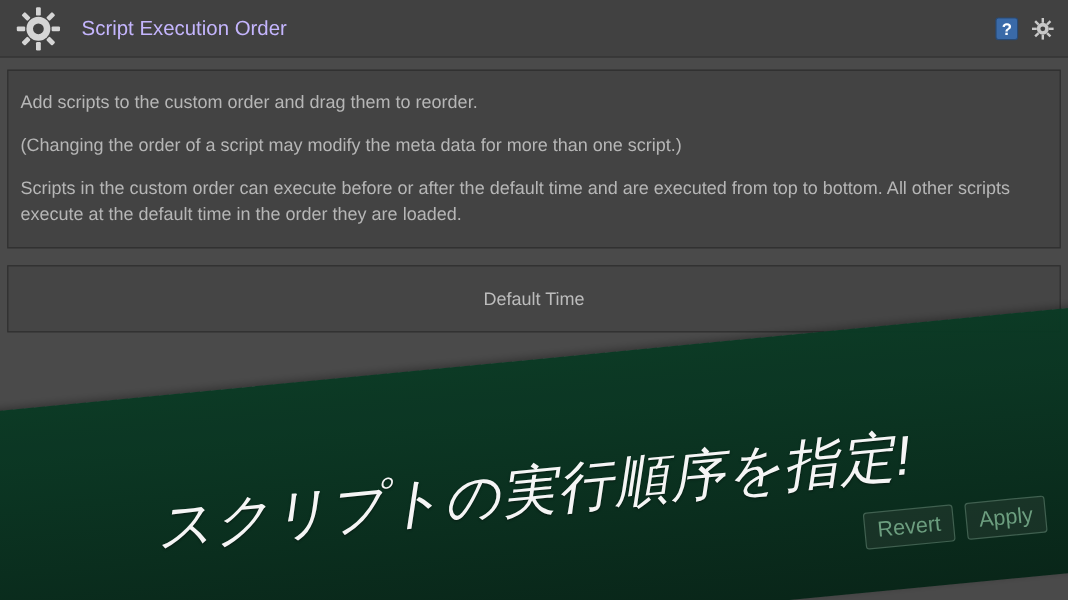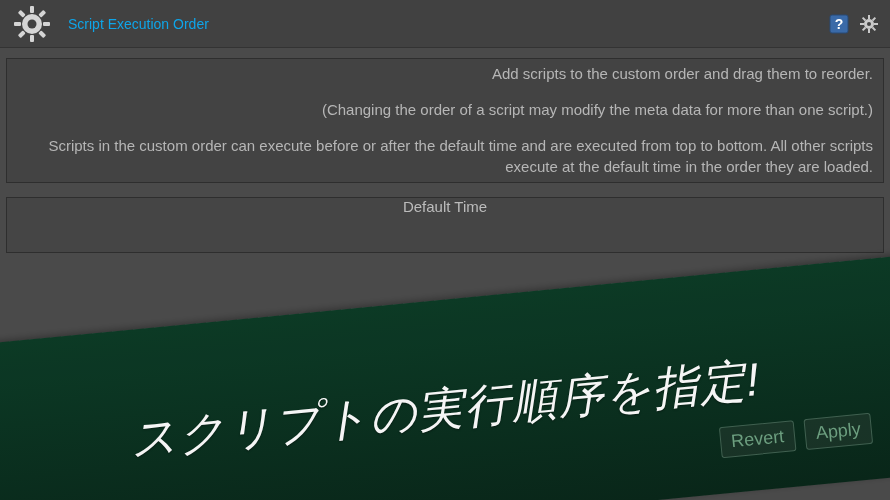--- a/index.html
+++ b/index.html
@@ -6,33 +6,33 @@
   html, body { width: 890px; height: 500px; overflow: hidden; font-family: Arial, Helvetica, sans-serif; background: #4a4a4a; }
   .window { width: 890px; height: 500px; position: relative; background: #4a4a4a; }
   .header {
     height: 48px; background: #414141; display: flex; align-items: center;
     padding: 0 10px; border-bottom: 1px solid #333;
   }
   .gear-box {
     width: 44px; height: 44px; display: flex; align-items: center; justify-content: center;
     margin-right: 14px;
   }
-  .title { color: #0ea5e9; font-size: 14px; font-weight: 400; flex: 1; }
+  .title { color: #c4b5fd; font-size: 17px; font-weight: 400; flex: 1; }
   .header-icons { display: flex; gap: 8px; align-items: center; }
   .icon-btn { width: 22px; height: 22px; display: flex; align-items: center; justify-content: center; cursor: pointer; }
   .body { padding: 10px 6px; }
   .info-box {
-    border: 1px solid #2e2e2e; background: #434343; padding: 4px 10px;
-    color: #b6b6b6; font-size: 15px; line-height: 1.45; text-align: right;
+    border: 1px solid #2e2e2e; background: #434343; padding: 16px 10px;
+    color: #b6b6b6; font-size: 15px; line-height: 1.45;
   }
   .info-box p { margin-bottom: 14px; }
   .info-box p:last-child { margin-bottom: 0; }
   .default-row {
     margin-top: 14px; border: 1px solid #2e2e2e; background: #454545;
-    height: 56px; display: flex; align-items: flex-start; justify-content: center;
+    height: 56px; display: flex; align-items: center; justify-content: center;
     color: #bcbcbc; font-size: 15px;
   }
   .overlay {
     position: absolute; left: -60px; right: -60px; top: 300px; height: 220px;
     background: linear-gradient(180deg, #093a24 0%, #062517 100%);
     transform: rotate(-5.5deg);
     transform-origin: center;
     display: flex; align-items: center; justify-content: center;
     box-shadow: 0 -2px 6px rgba(0,0,0,0.3);
     opacity: 0.95;

